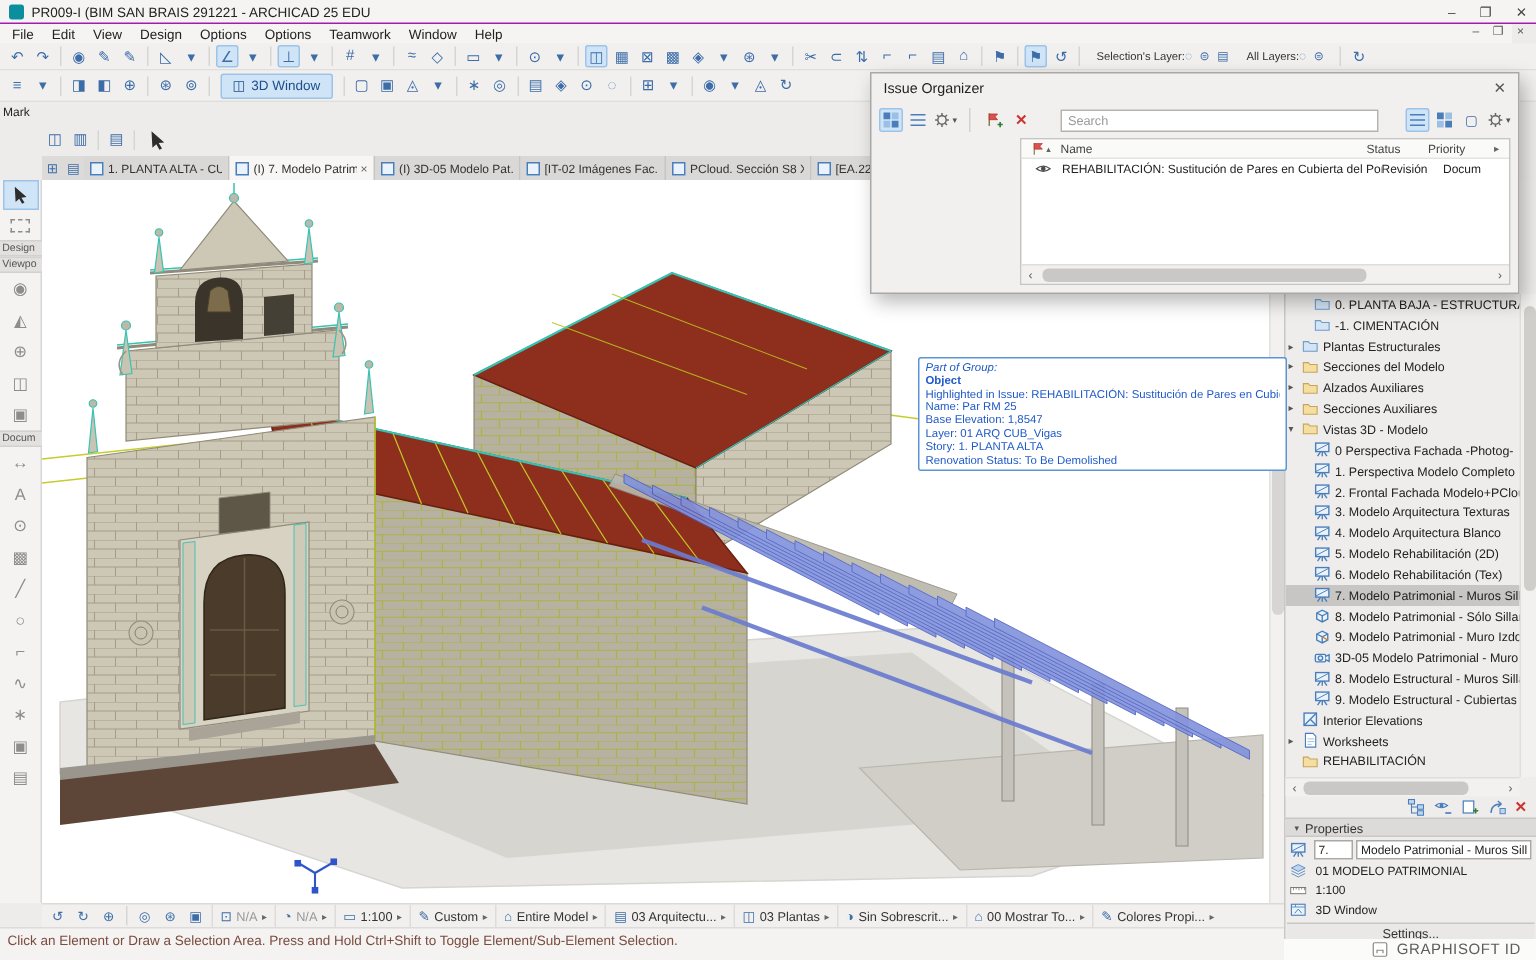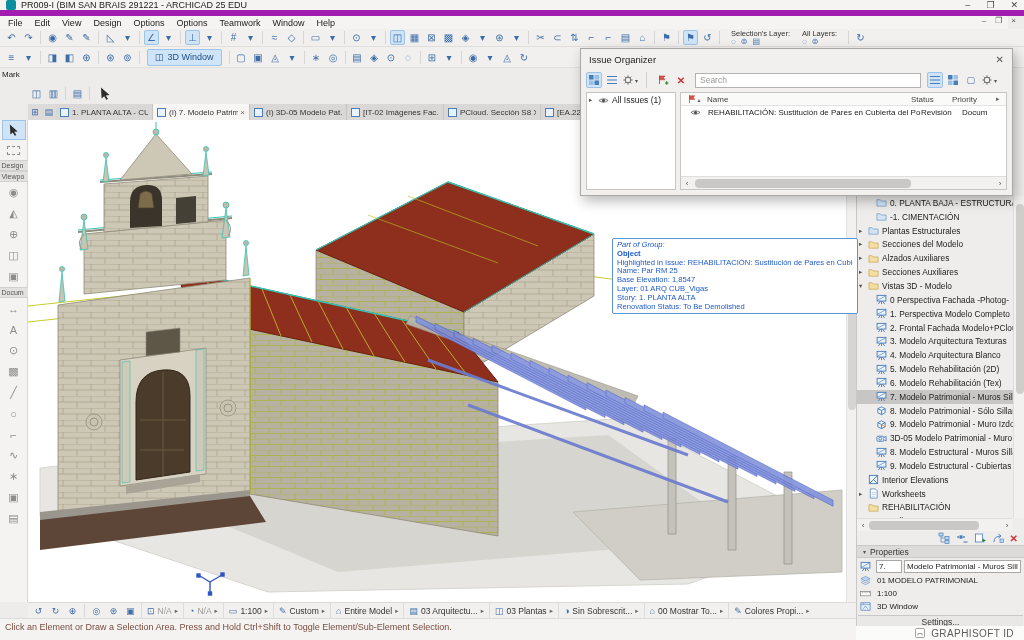--- a/index.html
+++ b/index.html
@@ -1,33 +1,33 @@
 <!DOCTYPE html>
 <html><head>
 <meta charset="utf-8">
 <style>
   *{margin:0;padding:0;box-sizing:border-box}
   html,body{width:1024px;height:640px}
   body{position:relative;font-family:"Liberation Sans",sans-serif;font-size:9px;color:#333;background:#edecea;overflow:hidden}
   
-  #titlebar{position:absolute;left:0;top:0;width:1024px;height:16px;background:#f5f4f3;border-bottom:6px solid #a21caf;display:flex;align-items:center;padding:0 6px;gap:5px}
+  #titlebar{position:absolute;left:0;top:0;width:1024px;height:16px;background:#f5f4f3;border-bottom:1px solid #a21caf;display:flex;align-items:center;padding:0 6px;gap:5px}
   #titlebar .logo{width:10px;height:10px;background:#0b8f9e;border-radius:2px;flex:none}
   #titlebar .ttl{font-size:9px;color:#222;white-space:nowrap}
   #titlebar .wc{margin-left:auto;display:flex;gap:16px;color:#444;font-size:9px}
   #menubar{position:absolute;left:0;top:16px;width:1008px;height:13px;background:#f5f4f3;display:flex;align-items:center;padding-left:2px}
   .mi{padding:0 6px;font-size:9px;color:#222}
   #mdi{position:absolute;right:8px;top:16px;display:flex;gap:9px;font-size:8px;color:#555;z-index:2}
   
   #tbar1{position:absolute;left:0;top:29px;width:1024px;height:18px;background:#f1f0ee;border-bottom:1px solid #e0dfdd;display:flex;align-items:center;padding-left:3px}
   #tbar2{position:absolute;left:0;top:47px;width:1024px;height:21px;background:#f1f0ee;border-bottom:1px solid #e0dfdd;display:flex;align-items:center;padding-left:3px}
   .tb{min-width:15px;height:15px;display:inline-flex;align-items:center;justify-content:center;color:#3d6da8;font-size:10px;border-radius:2px;margin:0 1px;flex:none}
   .tb.hl{background:#cfe4f7;border:1px solid #9dc3e8}
   .tsep{width:1px;height:13px;background:#d6d5d3;margin:0 3px;flex:none}
   .sl-block{display:flex;gap:12px;margin:0 8px;flex:none}
-  .sl-col{display:flex;flex-direction:column;font-size:7.5px;color:#333;line-height:8px}
+  .sl-col{display:flex;font-size:7.5px;color:#333;line-height:8px}
   .sl-ics{display:flex;gap:5px;color:#3d6da8;font-size:8px}
   .btn3d{display:inline-flex;align-items:center;gap:4px;background:#cfe4f7;border:1px solid #9dc3e8;border-radius:2px;height:17px;padding:0 7px;color:#1d4e89;font-size:9px;margin:0 4px;flex:none}
   .btn3d .g{font-size:9px}
   
   #palcap{position:absolute;left:2px;top:70px;font-size:8px;color:#222}
   #minirow{position:absolute;left:28px;top:84px;display:flex;align-items:center;height:18px}
   
   #tabbar{position:absolute;left:28px;top:104px;width:828px;height:16px;background:#dcdbd9;display:flex;align-items:stretch;overflow:hidden}
   .tlead{width:14px;display:flex;align-items:center;justify-content:center;color:#3d6da8;font-size:9px;flex:none}
   .tab{width:97px;flex:none;display:flex;align-items:center;padding:0 4px;background:#d9d8d6;border-right:1px solid #c6c5c3;font-size:8px;color:#333;white-space:nowrap;overflow:hidden}
@@ -51,21 +51,21 @@
   #issuedlg{position:absolute;left:580px;top:48px;width:433px;height:148px;background:#f1f0ee;border:1px solid #a9a8a6;box-shadow:3px 5px 12px rgba(0,0,0,.28);z-index:30}
   .dtitle{height:20px;display:flex;align-items:center;padding:0 8px;font-size:9.5px;color:#222}
   .dclose{margin-left:auto;color:#555;font-size:10px}
   .dtools{height:22px;display:flex;align-items:center;padding:0 5px;gap:2px}
   .dic{width:16px;height:16px;display:inline-flex;align-items:center;justify-content:center;border-radius:2px;color:#3d6da8;flex:none}
   .dic svg{width:12px;height:12px}
   .dic.hl{background:#cfe4f7;border:1px solid #9dc3e8}
   .dic.redx{color:#cc3333;font-weight:bold;font-size:10px}
   .dic .da{font-style:normal;font-size:6px;color:#555;margin-left:1px}
   .dvert{width:1px;height:16px;background:#d2d1cf;margin:0 6px}
-  .dsearch{height:15px;border:1px solid #b3b2b0;background:#fff;width:226px;font-size:8.5px;padding:0 4px;font-family:inherit;color:#333;margin:0 4px}
+  .dsearch{height:15px;border:1px solid #b3b2b0;background:#fff;width:226px;font-size:8.5px;padding:0 4px;font-family:inherit;color:#333;margin:0 16px}
   .dsearch::placeholder{color:#9a9998}
   .dleft{position:absolute;left:5px;top:43px;width:90px;bottom:5px;background:#fff;border:1px solid #c6c5c3;overflow:hidden}
   .dtrow{display:flex;align-items:center;height:14px;padding:1px 2px;font-size:8.5px;color:#222;white-space:nowrap}
   .dright{position:absolute;left:99px;top:43px;right:5px;bottom:5px;background:#fff;border:1px solid #c6c5c3;overflow:hidden}
   .dhead{display:flex;align-items:center;height:13px;border-bottom:1px solid #e4e3e1;font-size:8px;color:#444;background:#fafaf9}
   .dh-flag{width:26px;display:flex;align-items:center;justify-content:center;font-size:6px;color:#666;flex:none}
   .dh-flag svg{width:10px;height:10px}
   .dh-name{flex:1}
   .dh-status,.dr-status{width:41px;flex:none}
   .dh-prio,.dr-prio{width:44px;flex:none}
@@ -655,29 +655,20 @@
         </svg>
       </span>
     <span class="dic">▢</span>
     <span class="dic">
         <svg viewBox="0 0 12 12">
           <use href="#gear"></use>
         </svg>
         <i class="da">▾</i>
       </span>
   </div>
-  <div class="dleft">
-    <div class="dtrow">
-      <span class="nexp">▸</span>
-      <svg class="nic" viewBox="0 0 12 12">
-          <use href="#eye"></use>
-        </svg>
-      <span>All Issues (1)</span>
-    </div>
-  </div>
   <div class="dright">
     <div class="dhead">
       <span class="dh-flag"><svg viewBox="0 0 12 12">
             <use href="#flag"></use>
           </svg>▴</span>
       <span class="dh-name">Name</span>
       <span class="dh-status">Status</span>
       <span class="dh-prio">Priority</span>
       <span class="dh-arr">▸</span>
     </div>

